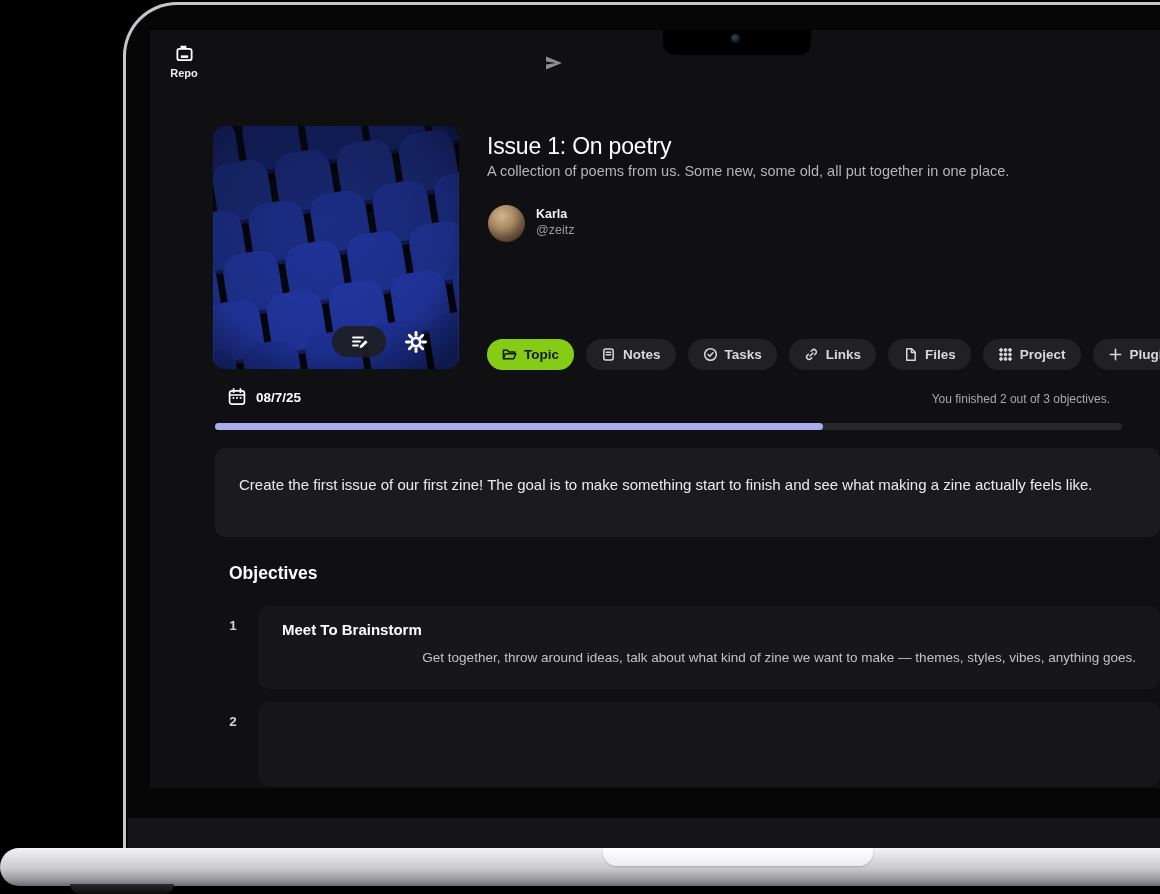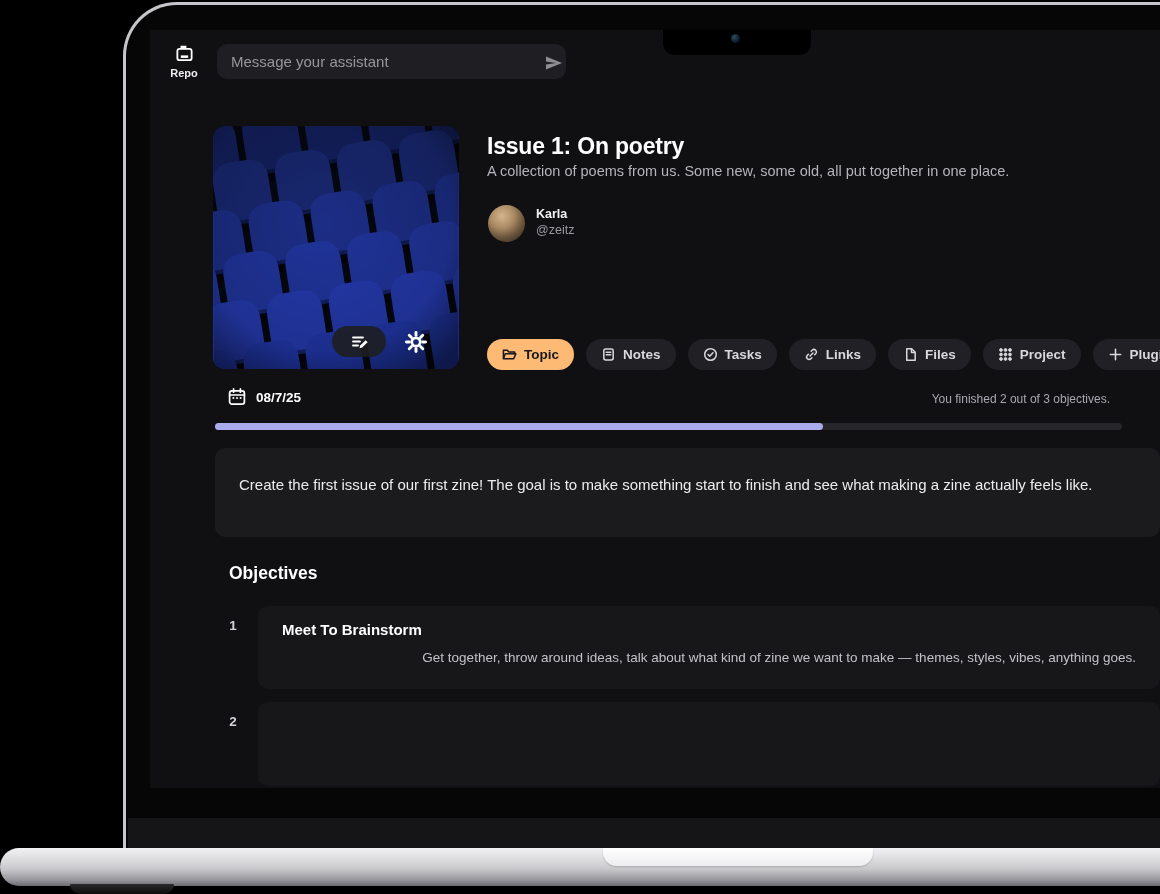--- a/index.html
+++ b/index.html
@@ -31,32 +31,32 @@
     font-family:"Liberation Sans",sans-serif;}
   .composer::placeholder{color:#96969c;}
   .send{position:absolute;left:392px;top:21px;width:24px;height:24px;cursor:pointer;}
 
   .cover{position:absolute;left:63px;top:96px;width:246px;height:243px;border-radius:12px;overflow:hidden;background:#05070f;}
   .cover svg.art{display:block;width:246px;height:243px;}
   .edit-pill{position:absolute;left:119px;top:200px;width:54px;height:31px;border-radius:16px;
     background:rgba(30,30,33,.9);display:flex;align-items:center;justify-content:center;cursor:pointer;}
   .gear-btn{position:absolute;left:188px;top:201px;width:30px;height:30px;display:flex;align-items:center;justify-content:center;cursor:pointer;}
 
-  .title{position:absolute;left:337px;top:103px;font-size:23px;font-weight:700;color:#fff;letter-spacing:-.2px;}
+  .title{position:absolute;left:337px;top:103px;font-size:23px;font-weight:400;color:#fff;letter-spacing:-.2px;}
   .subtitle{position:absolute;left:337px;top:133px;font-size:14.5px;color:#b4b4ba;}
   .avatar{position:absolute;left:338px;top:175px;width:37px;height:37px;border-radius:50%;
     background:radial-gradient(circle at 38% 30%,#d4b68e 0%,#a98a63 35%,#6b543c 62%,#231c15 100%);}
   .author-name{position:absolute;left:386px;top:177px;font-size:12.5px;font-weight:700;color:#f2f2f5;}
   .author-handle{position:absolute;left:386px;top:193px;font-size:12.5px;color:#9a9aa1;}
 
   .tabs{position:absolute;left:337px;top:309px;display:flex;gap:12px;white-space:nowrap;}
   .pill{height:31px;border-radius:16px;background:#202025;color:#d8d8dd;display:flex;align-items:center;
     gap:7px;padding:0 15px;font-size:13.5px;font-weight:600;cursor:pointer;}
   .pill svg{stroke:#d8d8dd;}
-  .pill.active{background:#fdba74;color:#17171c;}
+  .pill.active{background:#84cc16;color:#17171c;}
   .pill.active svg{stroke:#17171c;}
 
   .date-row{position:absolute;left:77px;top:357px;display:flex;align-items:center;gap:9px;
     color:#fff;font-size:13.5px;font-weight:700;}
   .status{position:absolute;right:50px;top:362px;font-size:12px;color:#a8a8ae;}
 
   .progress{position:absolute;left:65px;top:393px;width:907px;height:7px;border-radius:4px;background:#26262b;}
   .progress .fill{height:7px;border-radius:4px;background:#a9abec;}
 
   .goal-card{position:absolute;left:65px;top:418px;width:945px;height:89px;border-radius:10px;
@@ -85,21 +85,20 @@
 
     <div class="rail-btn">
       <svg width="21" height="21" viewBox="0 0 20 20" style="margin:0 auto">
         <rect x="3.2" y="5.6" width="13.6" height="10.8" rx="2.2" fill="none" stroke="#fff" stroke-width="1.7"></rect>
         <rect x="6.2" y="2.6" width="5.6" height="3" fill="#fff"></rect>
         <path d="M6.5 13h7" stroke="#fff" stroke-width="2.4"></path>
       </svg>
       <div class="lbl">Repo</div>
     </div>
 
-    <input class="composer" type="text" placeholder="Message your assistant" style="">
     <div class="send">
       <svg width="24" height="24" viewBox="0 0 24 24">
         <path d="M4 5.5 L20 12 L4 18.5 L4 13.6 L14 12 L4 10.4 Z" fill="#8d8d93"></path>
       </svg>
     </div>
 
     <div class="cover">
       <svg class="art" viewBox="0 0 246 244">
         <defs>
           <g id="seat">

